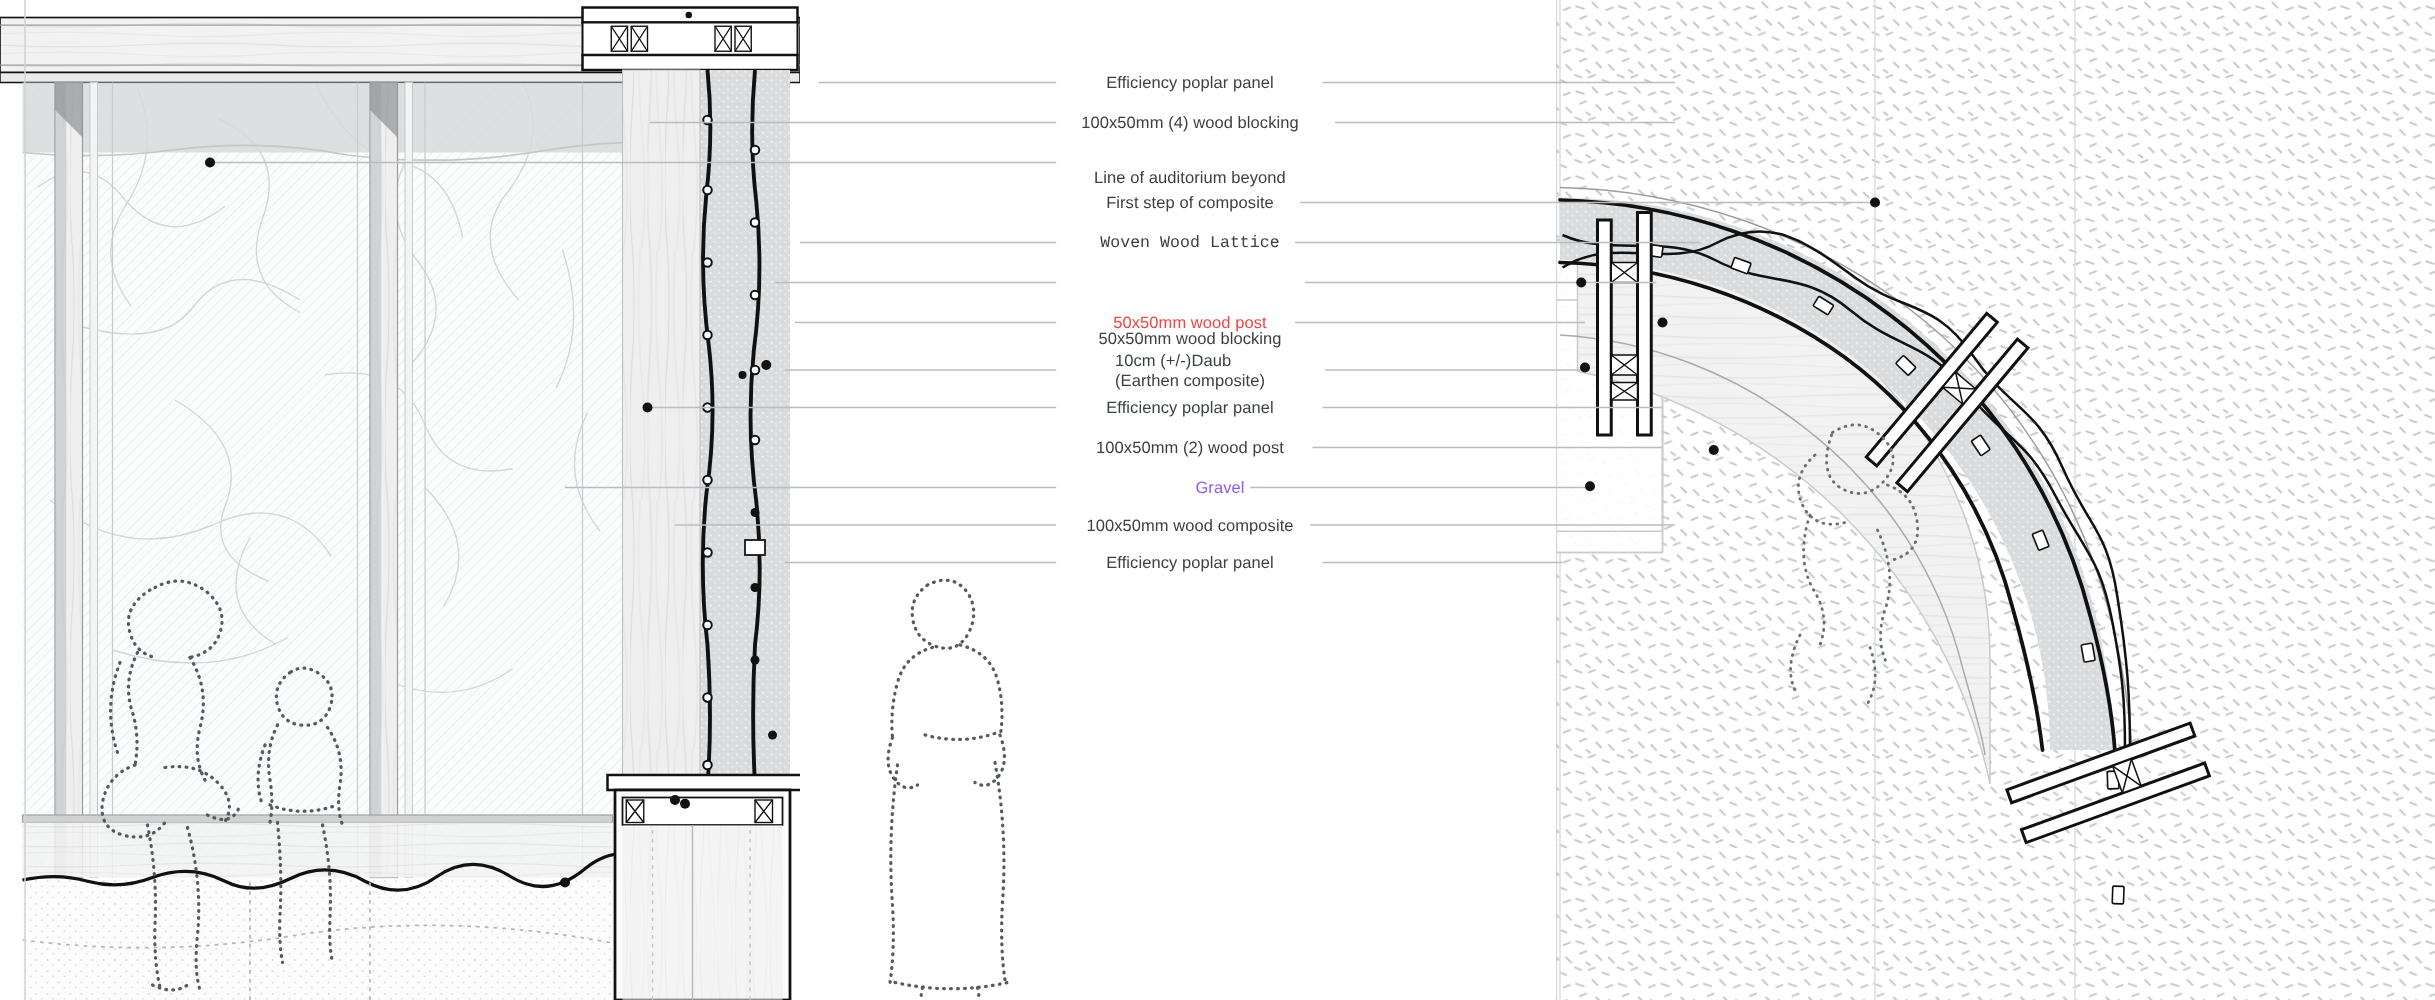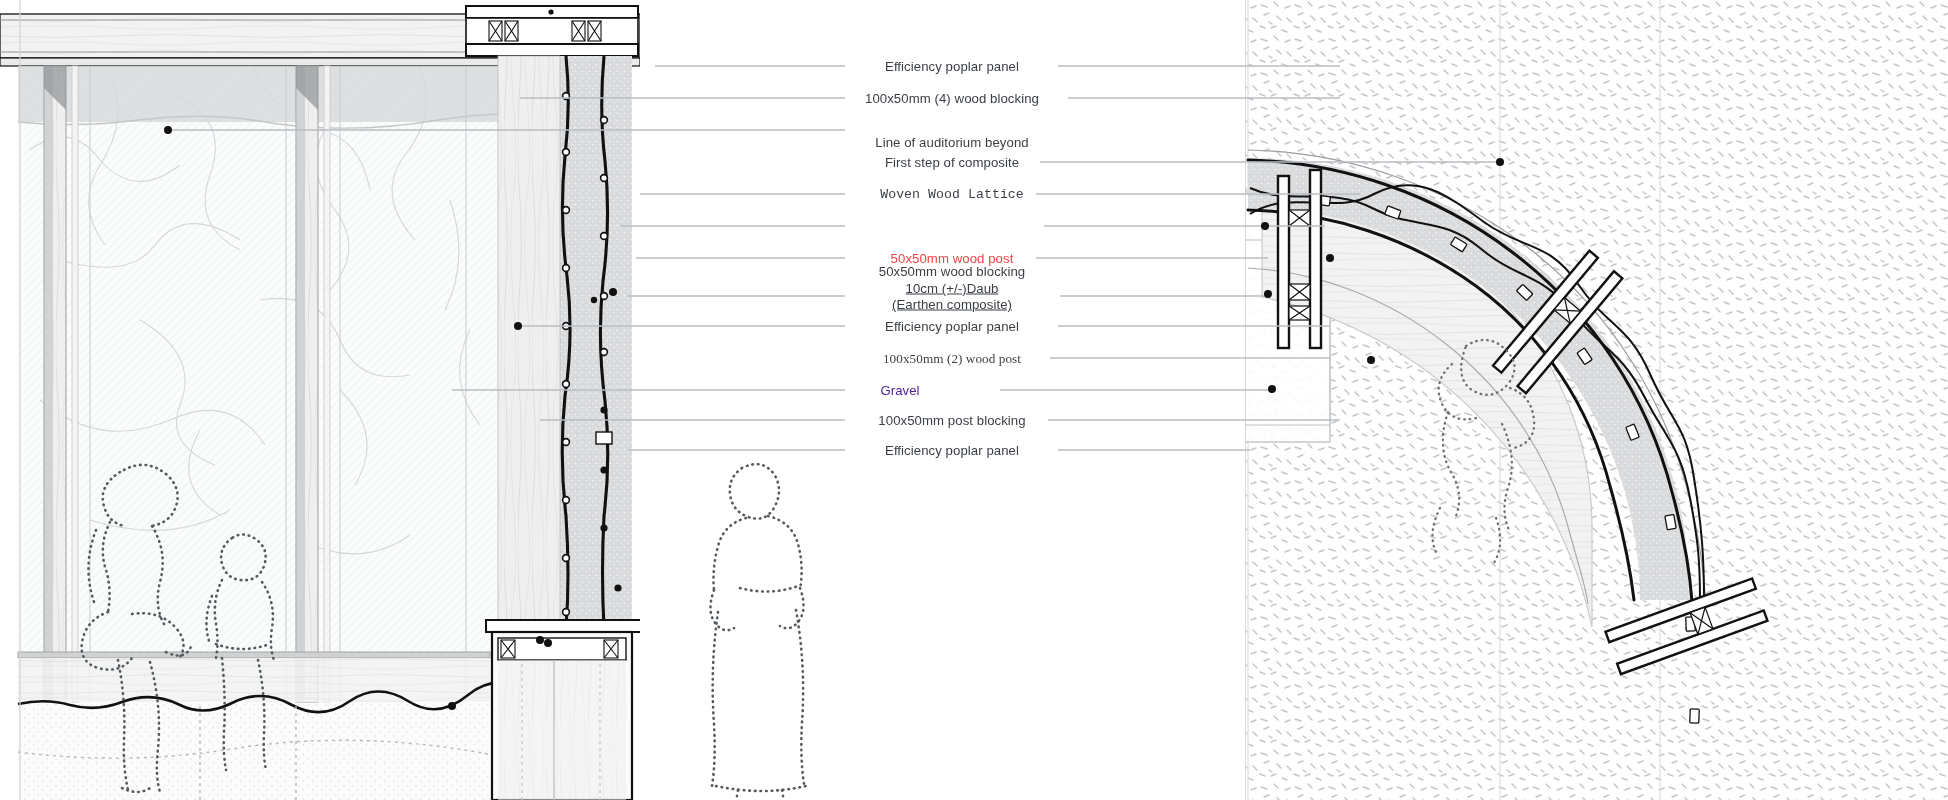--- a/index.html
+++ b/index.html
@@ -15,30 +15,29 @@
     background:#ffffff;
     overflow:hidden;
   }
   .layer{position:absolute;left:0;top:0;width:1948px;height:800px;}
   svg.layer{display:block;}
 
   
   #labels{position:absolute;left:0;top:0;width:1948px;height:800px;pointer-events:none;}
   .anno{
     position:absolute;
-    text-align:center;
     color:#3a3f45;
     font-size:13.2px;
     line-height:15px;
     letter-spacing:.005em;
     white-space:pre-line;
     transform:translate(-50%,-50%);
     pointer-events:auto;
   }
-  .anno.two{line-height:15.5px;text-decoration:underline;}
+  .anno.two{line-height:15.5px;}
 </style>
 </head>
 <body>
 
 <div id="stage">
 
   <svg class="layer" id="art" viewBox="0 0 1948 800">
     <defs>
 
       <pattern id="pGlass" width="6" height="6" patternUnits="userSpaceOnUse" patternTransform="rotate(45)">
@@ -427,19 +426,19 @@
       <div class="anno" style="left: 952px; top: 66px; color: rgb(58, 63, 69);">Efficiency poplar panel</div>
       <div class="anno" style="left: 952px; top: 98px; color: rgb(58, 63, 69);">100x50mm (4) wood blocking</div>
       <div class="anno" style="left: 952px; top: 142px; color: rgb(58, 63, 69);">Line of auditorium beyond</div>
       <div class="anno" style="left: 952px; top: 162px; color: rgb(58, 63, 69);">First step of composite</div>
       <div class="anno" style="left: 952px; top: 194px; color: rgb(58, 63, 69); font-family: Liberation Mono, monospace;">Woven Wood Lattice</div>
       <div class="anno" style="left: 952px; top: 226px; color: rgb(58, 63, 69); margin-top: 45px;">50x50mm wood blocking</div>
       <div class="anno" style="left: 952px; top: 258px; color: #ef4444;">50x50mm wood post</div>
       <div class="anno two" style="left: 952px; top: 296px; color: rgb(58, 63, 69);">10cm (+/-)Daub
 (Earthen composite)</div>
       <div class="anno" style="left: 952px; top: 326px; color: rgb(58, 63, 69);">Efficiency poplar panel</div>
-      <div class="anno" style="left: 952px; top: 358px; color: rgb(58, 63, 69); font-family: Liberation Serif, serif;">100x50mm (2) wood post</div>
-      <div class="anno" style="left: 900px; top: 390px; color: #4c1d95;">Gravel</div>
-      <div class="anno" style="left: 952px; top: 420px; color: rgb(58, 63, 69);">100x50mm post blocking</div>
+      <div class="anno" style="left: 952px; top: 358px; color: rgb(58, 63, 69);">100x50mm (2) wood post</div>
+      <div class="anno" style="left: 976px; top: 390px; color: #8b5cf6;">Gravel</div>
+      <div class="anno" style="left: 952px; top: 420px; color: rgb(58, 63, 69);">100x50mm wood composite</div>
       <div class="anno" style="left: 952px; top: 450px; color: rgb(58, 63, 69);">Efficiency poplar panel</div>
     </div>
 
 </div>
 
 </body></html>

